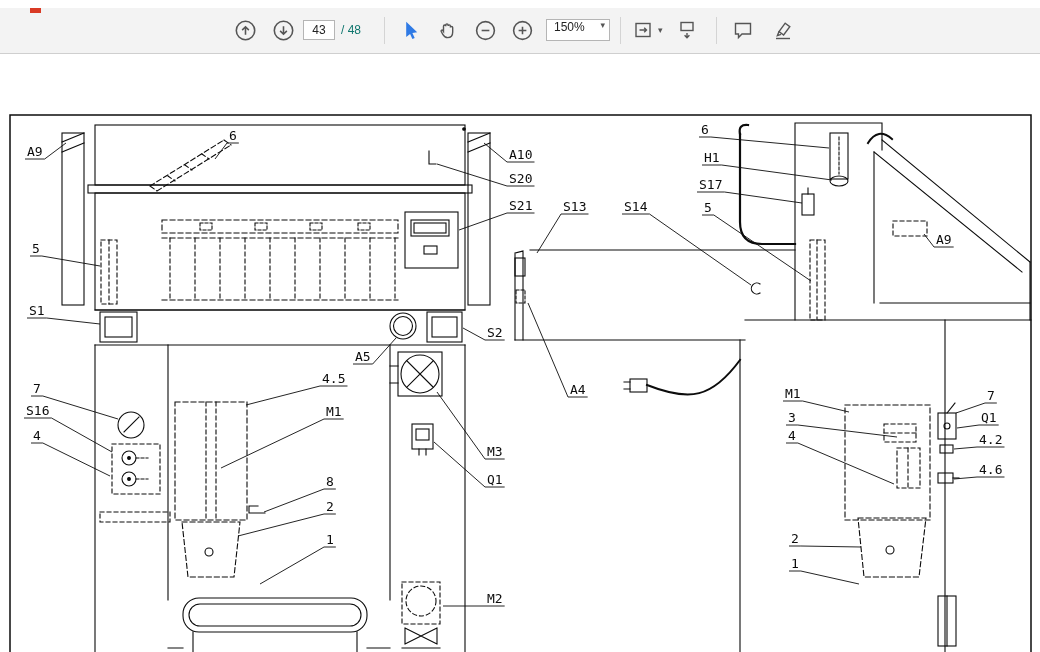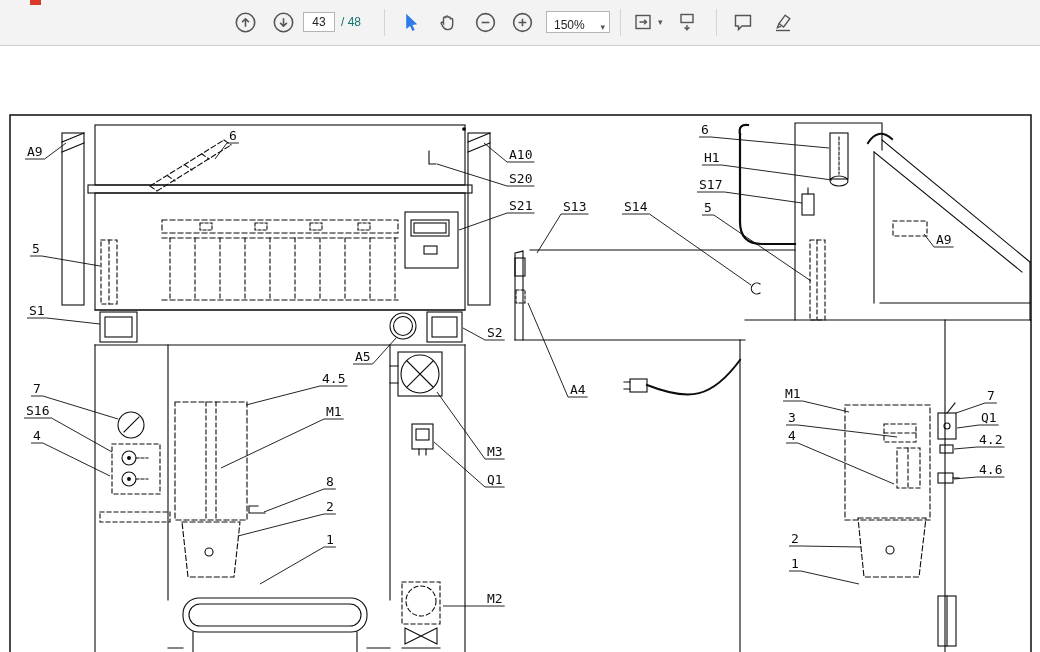--- a/index.html
+++ b/index.html
@@ -1,29 +1,29 @@
 <!DOCTYPE html>
 <html><head>
 <meta charset="utf-8">
 <style>
   html,body{margin:0;padding:0;background:#fff;}
   .screen{position:relative;width:1040px;height:652px;background:#ffffff;overflow:hidden;
           font-family:"Liberation Sans", sans-serif;}
   
-  .toolbar{position:absolute;left:0;top:0;width:1040px;height:45px;background:#f3f3f3;
+  .toolbar{position:absolute;left:0;top:8px;width:1040px;height:45px;background:#f3f3f3;
            border-bottom:1px solid #cfcfcf;z-index:5;}
   .tb-btn{position:absolute;top:7px;width:30px;height:30px;display:flex;align-items:center;
           justify-content:center;background:none;border:none;padding:0;cursor:pointer;border-radius:3px;}
   .tb-btn svg{display:block;}
   .tb-sep{position:absolute;top:9px;width:1px;height:27px;background:#d4d4d4;}
   .page-input{position:absolute;left:303px;top:12px;width:30px;height:18px;border:1px solid #b5b5b5;
           background:#fff;text-align:center;font-size:12px;color:#222;padding:0;}
   .page-total{position:absolute;left:341px;top:0;height:45px;line-height:45px;font-size:12px;color:#0f766e;}
   .zoom-box{position:absolute;left:546px;top:11px;width:62px;height:20px;border:1px solid #b5b5b5;
-          background:#fff;display:flex;align-items:flex-end;cursor:pointer;}
+          background:#fff;display:flex;align-items:flex-start;cursor:pointer;}
   .zoom-box .zv{flex:1;font-size:12px;color:#222;padding-left:7px;}
   .caret{font-size:9px;color:#555;padding:0 4px;}
   .caret-out{position:absolute;top:17px;font-size:9px;color:#555;}
   .artifact{position:absolute;left:30px;top:0;width:11px;height:5px;background:#d93a25;}
   
   .doc-svg{position:absolute;left:0;top:0;}
   .dlabel{font-family:"DejaVu Sans Mono", monospace;font-size:13px;fill:#0c0c0c;font-weight:500;}
   #label-layer line{stroke:#0c0c0c;stroke-width:0.9;}
 </style>
 </head>

